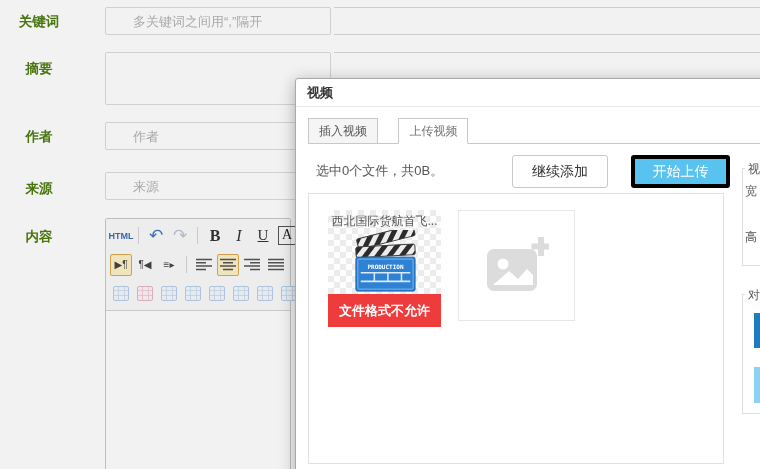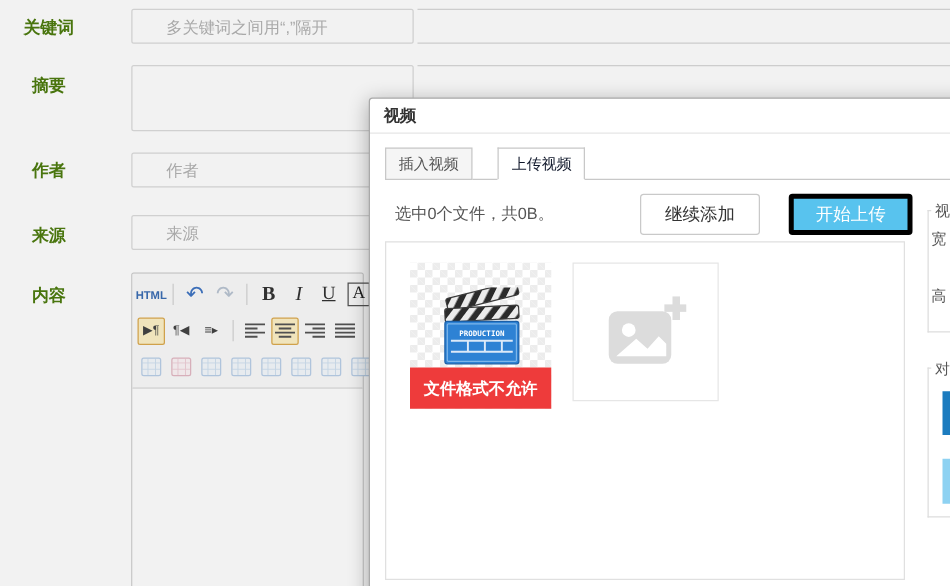--- a/index.html
+++ b/index.html
@@ -46,21 +46,21 @@
   .overlay{position:absolute;inset:0;background:rgba(0,0,0,0.05);z-index:5;pointer-events:none;}
   
   .dialog{position:absolute;left:295px;top:78px;width:560px;height:480px;background:#fff;z-index:10;
           border:1px solid #a9a9a9;border-radius:3px;box-shadow:0 3px 16px rgba(0,0,0,0.3);}
   .dlg-header{height:28px;border-bottom:1px solid #e6e6e6;display:flex;align-items:center;padding:0 11px;}
   .dlg-title{font-size:13px;color:#333;font-weight:bold;}
   .tabstrip{position:absolute;left:12px;top:39px;right:0;height:26px;border-bottom:1px solid #c8c8c8;}
   .tab{display:inline-block;height:26px;line-height:24px;padding:0 10px;font-size:12px;color:#555;
        border:1px solid #c8c8c8;background:#f5f5f5;cursor:pointer;}
   .tab.inactive{margin-right:16px;}
-  .tab.active{background:#fff;border-bottom-color:#fff;position:relative;top:0;margin-bottom:-1px;color:#0f172a;}
+  .tab.active{background:#fff;border-bottom-color:#fff;position:relative;top:0;margin-bottom:-1px;color:#737373;}
   .status{position:absolute;left:20px;top:83px;font-size:13px;color:#555;}
   .btn-plain{position:absolute;left:216px;top:76px;width:96px;height:33px;background:#fff;border:1px solid #c9c9c9;
        border-radius:3px;font-size:14px;color:#333;display:flex;align-items:center;justify-content:center;cursor:pointer;}
   .btn-accent{position:absolute;left:335px;top:76px;width:99px;height:33px;background:#58c3ee;border:4px solid #000000;
        border-radius:3px;font-size:14px;color:#fff;display:flex;align-items:center;justify-content:center;cursor:pointer;}
   .queue{position:absolute;left:12px;top:114px;width:416px;height:271px;border:1px solid #e0e0e0;background:#fff;}
   .fileitem{position:absolute;left:19px;top:16px;width:113px;height:117px;
       background:
         linear-gradient(45deg,#ececec 25%,transparent 25%,transparent 75%,#ececec 75%),
         linear-gradient(45deg,#ececec 25%,transparent 25%,transparent 75%,#ececec 75%),#fff;
@@ -204,20 +204,21 @@
       <span class="tab inactive">插入视频</span>
       <span class="tab active">上传视频</span>
     </div>
 
     <div class="status">选中0个文件，共0B。</div>
     <div class="btn-plain">继续添加</div>
     <div class="btn-accent">开始上传</div>
 
     <div class="queue">
       <div class="fileitem">
+        <div class="fname">西北国际货航首飞...</div>
         <svg class="clapper" width="68" height="64" viewBox="0 0 70 66">
           <defs>
             <pattern id="stripes" width="10" height="10" patternUnits="userSpaceOnUse" patternTransform="rotate(40)">
               <rect width="10" height="10" fill="#2b2b2b"></rect>
                 <rect width="5" height="10" fill="#ececec"></rect>
             </pattern>
           </defs>
           <rect x="6" y="2" width="60" height="11" rx="2" fill="url(#stripes)" stroke="#3a3a3a" transform="rotate(-14 36 8)"></rect>
           <rect x="5" y="16" width="61" height="11" rx="2" fill="url(#stripes)" stroke="#3a3a3a" transform="rotate(-3 35 21)"></rect>
           <rect x="5" y="28" width="61" height="35" rx="2" fill="#2e82d4" stroke="#1a5fa8"></rect>

